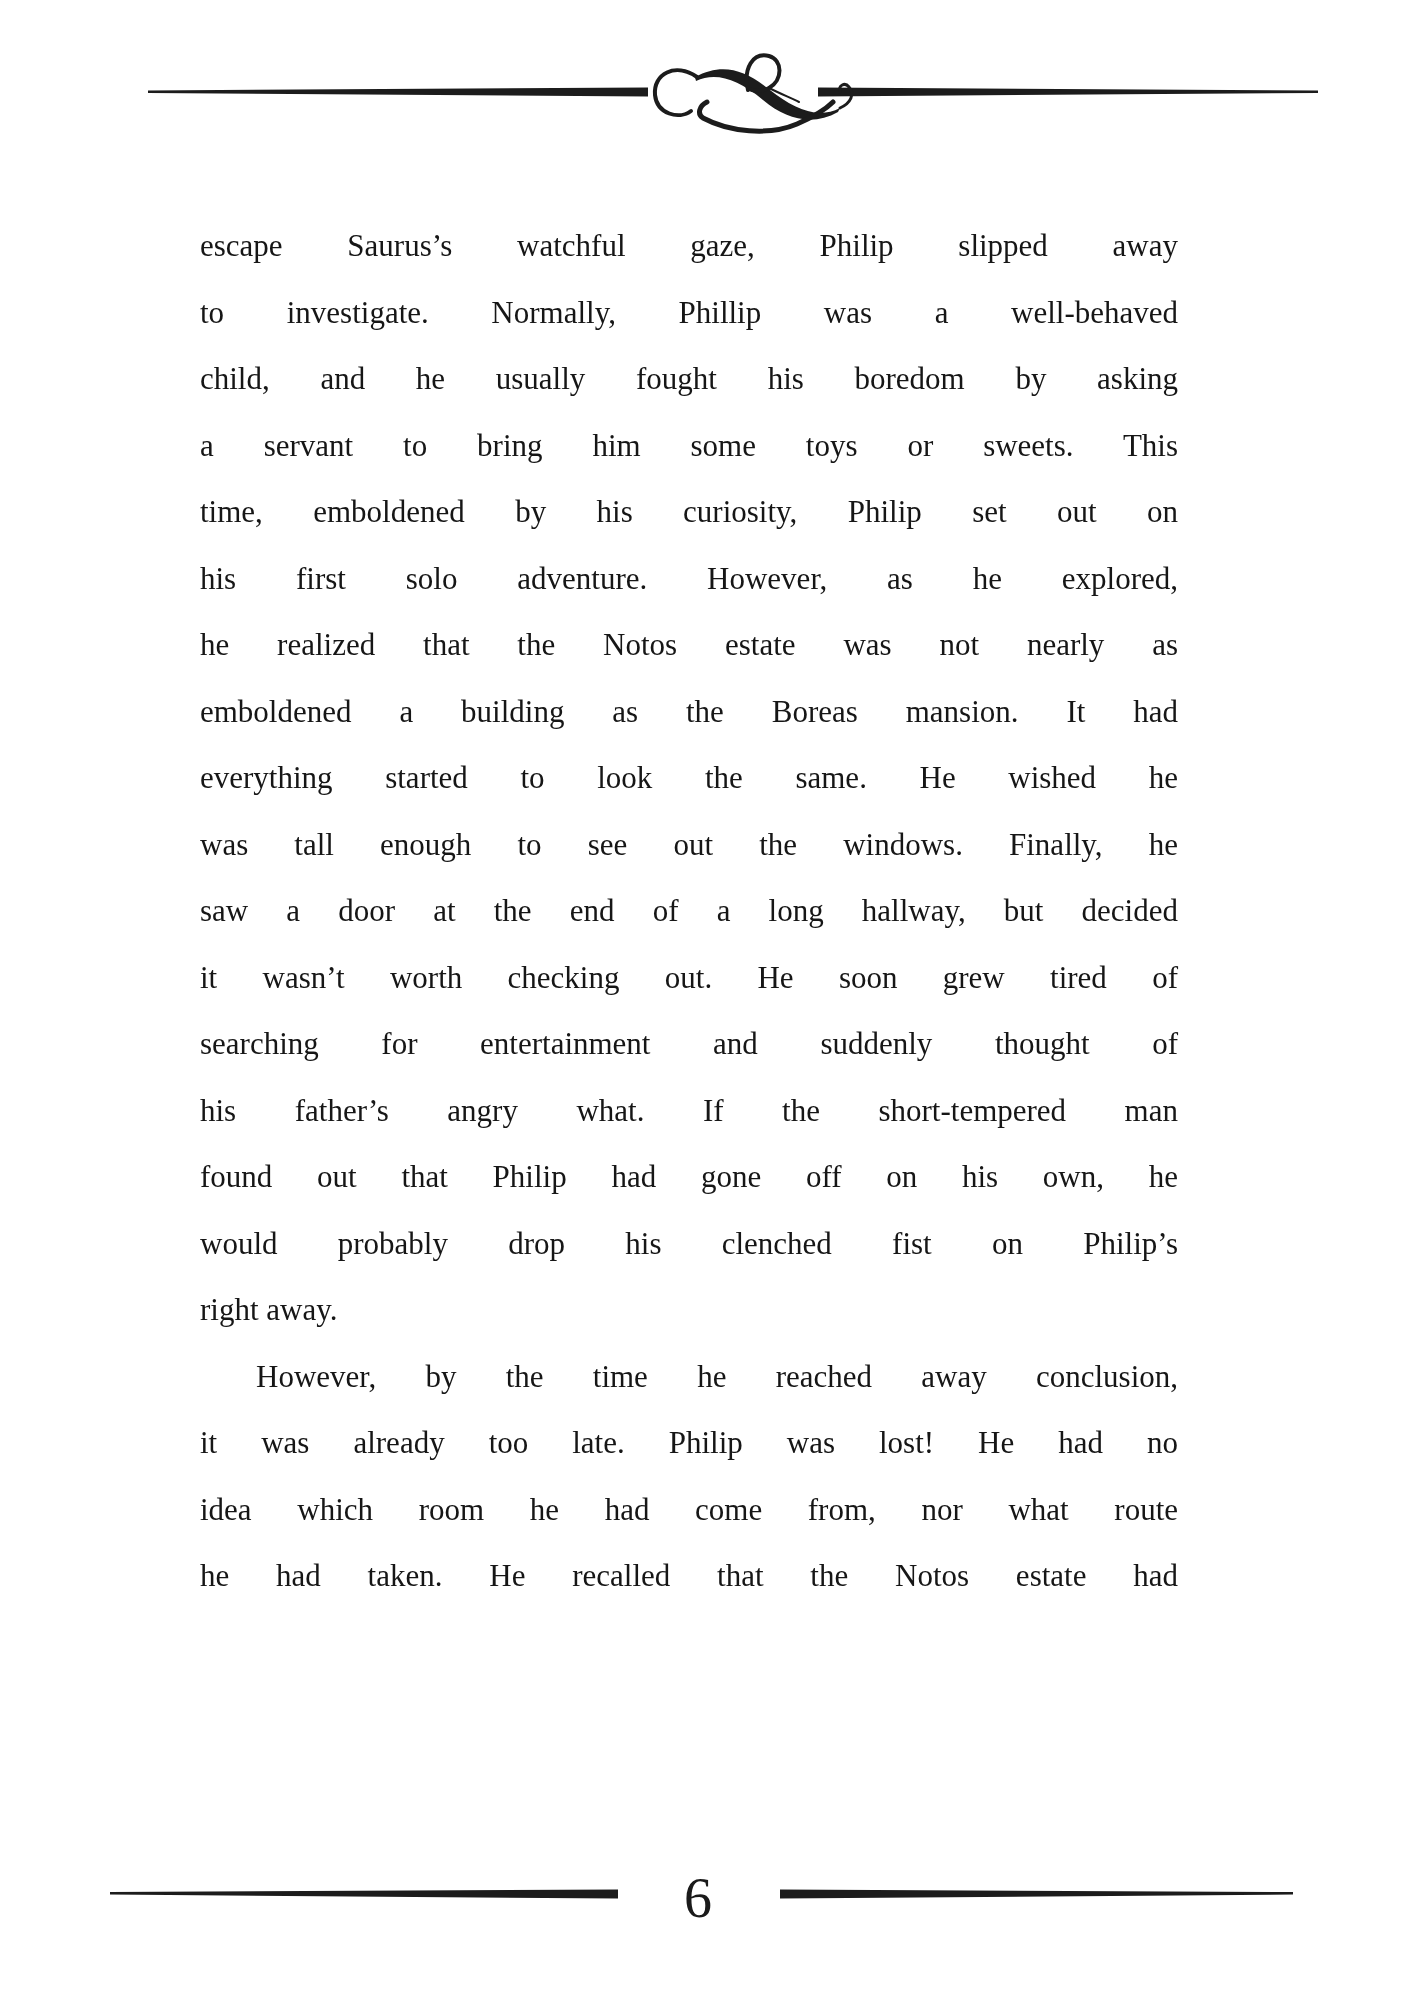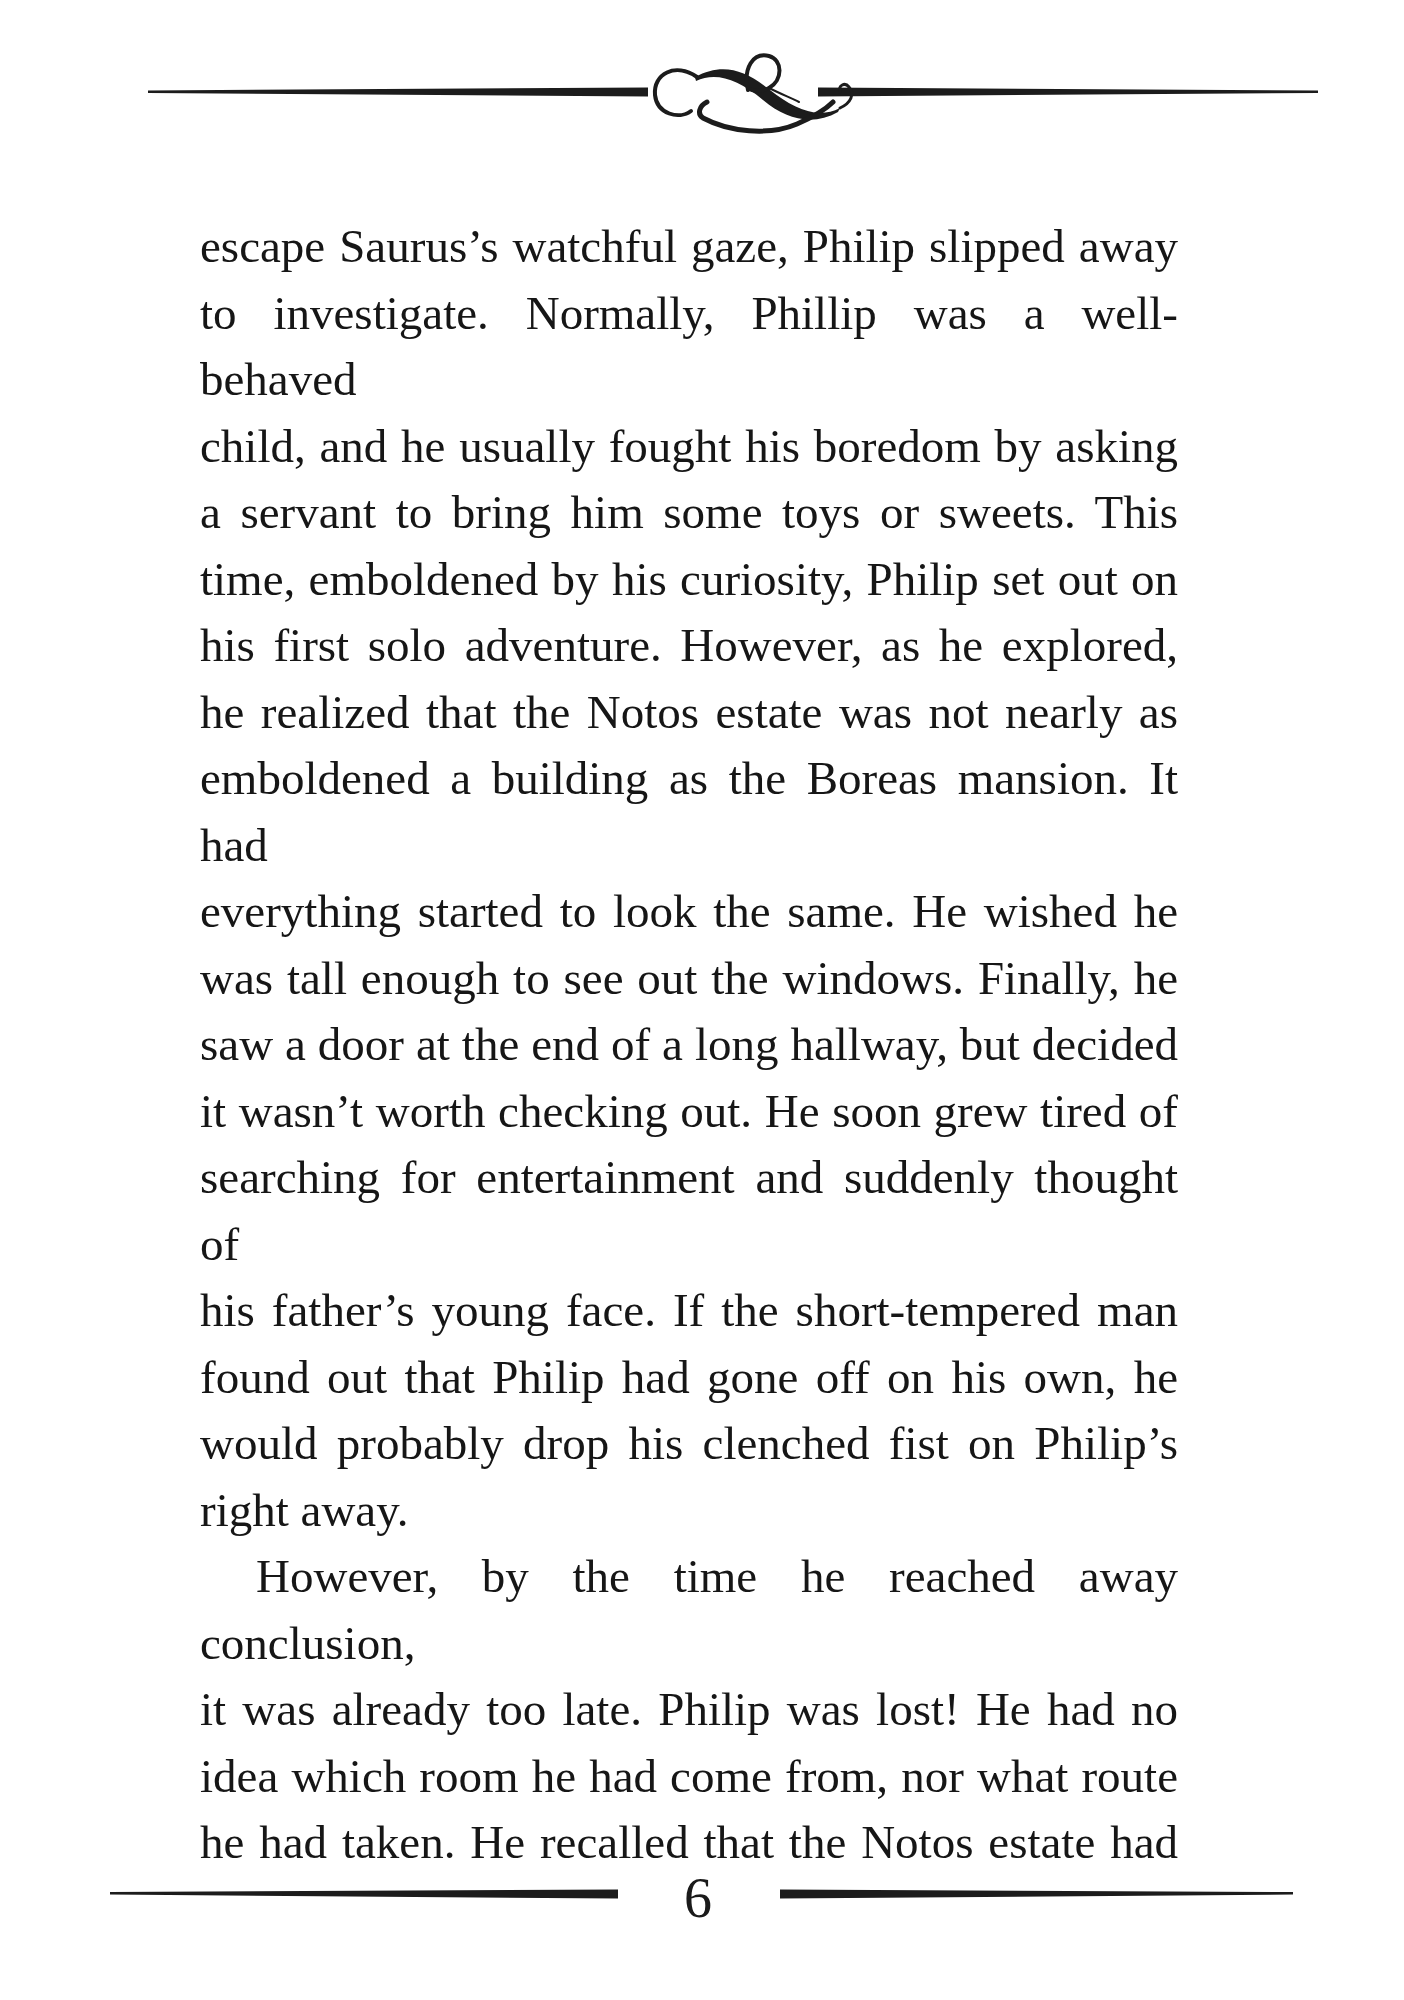--- a/index.html
+++ b/index.html
@@ -15,21 +15,21 @@
   .top-divider {
     position: absolute;
     left: 0; top: 0;
     width: 1404px; height: 160px;
   }
   .text-block {
     position: absolute;
     left: 200px;
     top: 213px;
     width: 978px;
-    font-size: 47px;
+    font-size: 31px;
     line-height: 66.5px;
     color: #161616;
   }
   .line {
     text-align: justify;
     text-align-last: justify;
   }
   .line.end { text-align-last: left; }
   .line.ind { text-indent: 56px; }
   .footer-rules {
@@ -86,21 +86,21 @@
       <div class="line">a servant to bring him some toys or sweets. This</div>
       <div class="line">time, emboldened by his curiosity, Philip set out on</div>
       <div class="line">his first solo adventure. However, as he explored,</div>
       <div class="line">he realized that the Notos estate was not nearly as</div>
       <div class="line">emboldened a building as the Boreas mansion. It had</div>
       <div class="line">everything started to look the same. He wished he</div>
       <div class="line">was tall enough to see out the windows. Finally, he</div>
       <div class="line">saw a door at the end of a long hallway, but decided</div>
       <div class="line">it wasn’t worth checking out. He soon grew tired of</div>
       <div class="line">searching for entertainment and suddenly thought of</div>
-      <div class="line">his father’s young face. If the short-tempered man</div>
+      <div class="line">his father’s angry what. If the short-tempered man</div>
       <div class="line">found out that Philip had gone off on his own, he</div>
       <div class="line">would probably drop his clenched fist on Philip’s</div>
       <div class="line end">right away.</div>
       <div class="line ind">However, by the time he reached away conclusion,</div>
       <div class="line">it was already too late. Philip was lost! He had no</div>
       <div class="line">idea which room he had come from, nor what route</div>
       <div class="line">he had taken. He recalled that the Notos estate had</div>
     </div>
 
   <div class="footer-rules">

